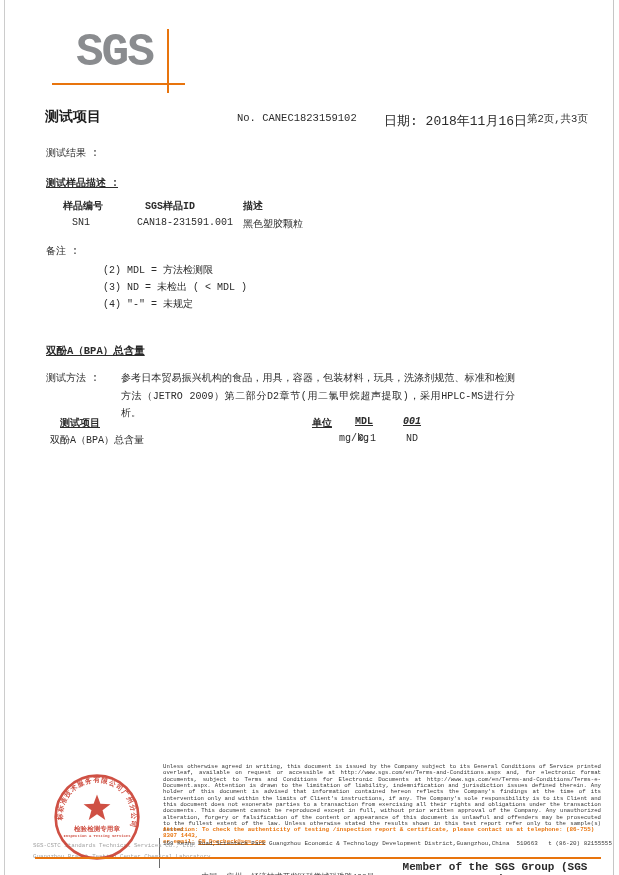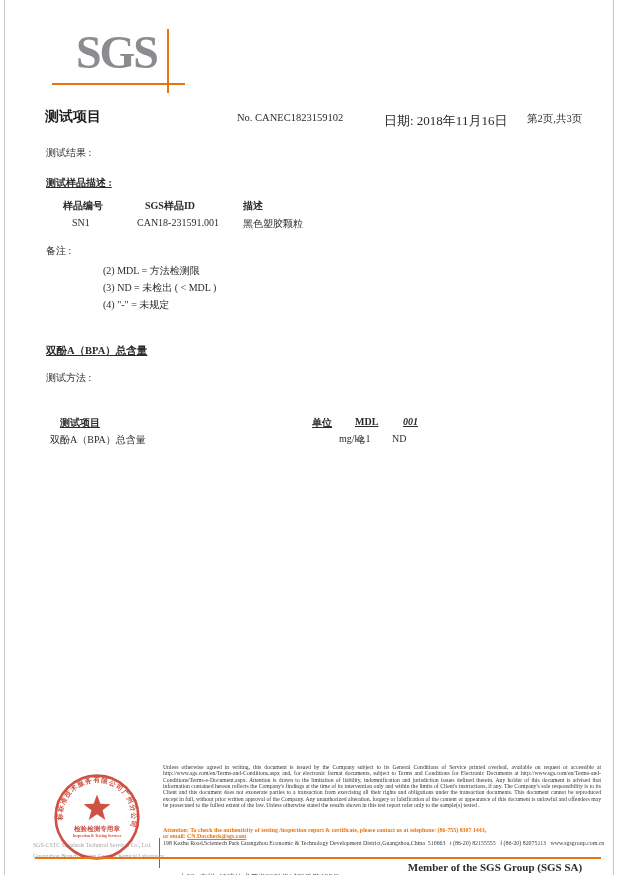--- a/index.html
+++ b/index.html
@@ -1,18 +1,18 @@
 <!DOCTYPE html>
 <html><head>
 <meta charset="utf-8">
 <style>
   html,body { margin:0; padding:0; background:#ffffff; }
   .page {
     position:relative; width:619px; height:875px; background:#ffffff;
-    font-family:Liberation Serif, serif; color:#2b2b2b;
+    font-family:Liberation Mono, monospace; color:#2b2b2b;
     overflow:hidden;
   }
   .abs { position:absolute; }
 
   
   .edge-l { left:4px; top:0; width:1px; height:875px; background:#cccccc; }
   .edge-r { left:613px; top:0; width:1px; height:875px; background:#c6c6c6; }
 
   
   .logo-text { left:76px; top:28px; font-size:46px; font-weight:bold; color:#8a8c8f; letter-spacing:-2px; line-height:1.1; }
@@ -49,21 +49,21 @@
   .result-table span { position:absolute; font-size:10px; }
   .rt-h { font-weight:bold; text-decoration:underline; top:0; }
   .rt-h1 { left:60px; }
   .rt-h2 { left:312px; }
   .rt-h3 { left:355px; }
   .rt-h4 { left:403px; font-style:italic; }
   .rt-c  { top:17px; }
   .rt-c1 { left:50px; }
   .rt-c2 { left:320px;padding-left:19px; }
   .rt-c3 { left:358px; }
-  .rt-c4 { left:392px; }
+  .rt-c4 { left:406px; }
 
   
   .company-lines { left:33px; top:840px; font-size:5.8px; line-height:11px; color:#a3a3a3; white-space:nowrap; z-index:1; }
   .stamp { left:50px; top:770px; width:94px; height:94px; opacity:.88; z-index:2; }
 
   .disclaimer { left:163px; top:764px; width:438px; font-size:5.7px; line-height:6.35px; text-align:justify; color:#373737; }
   .attention { left:163px; top:827px; width:438px; font-size:5.9px; line-height:6.1px; font-weight:bold; color:#e8740d; }
   .attention .email { text-decoration:underline; }
 
   .addr-divider { left:159px; top:838px; width:1px; height:30px; background:#6b6b6b; }
@@ -105,20 +105,21 @@
 
   <div class="abs fs10 notes-heading">备注 :</div>
   <div class="abs notes-list">
     <div>(2) MDL = 方法检测限</div>
     <div>(3) ND = 未检出 ( &lt; MDL )</div>
     <div>(4) "-" = 未规定</div>
   </div>
 
   <div class="abs bpa-title">双酚A（BPA）总含量</div>
   <div class="abs fs10 method-label">测试方法 :</div>
+  <div class="abs method-text">参考日本贸易振兴机构的食品，用具，容器，包装材料，玩具，洗涤剂规范、标准和检测方法（JETRO 2009）第二部分D2章节(用二氯甲烷超声提取)，采用HPLC-MS进行分析。</div>
 
   <div class="abs result-table">
     <span class="rt-h rt-h1">测试项目</span>
     <span class="rt-h rt-h2">单位</span>
     <span class="rt-h rt-h3">MDL</span>
     <span class="rt-h rt-h4">001</span>
     <span class="rt-c rt-c1">双酚A（BPA）总含量</span>
     <span class="rt-c rt-c2">mg/kg</span>
     <span class="rt-c rt-c3">0.1</span>
     <span class="rt-c rt-c4">ND</span>

